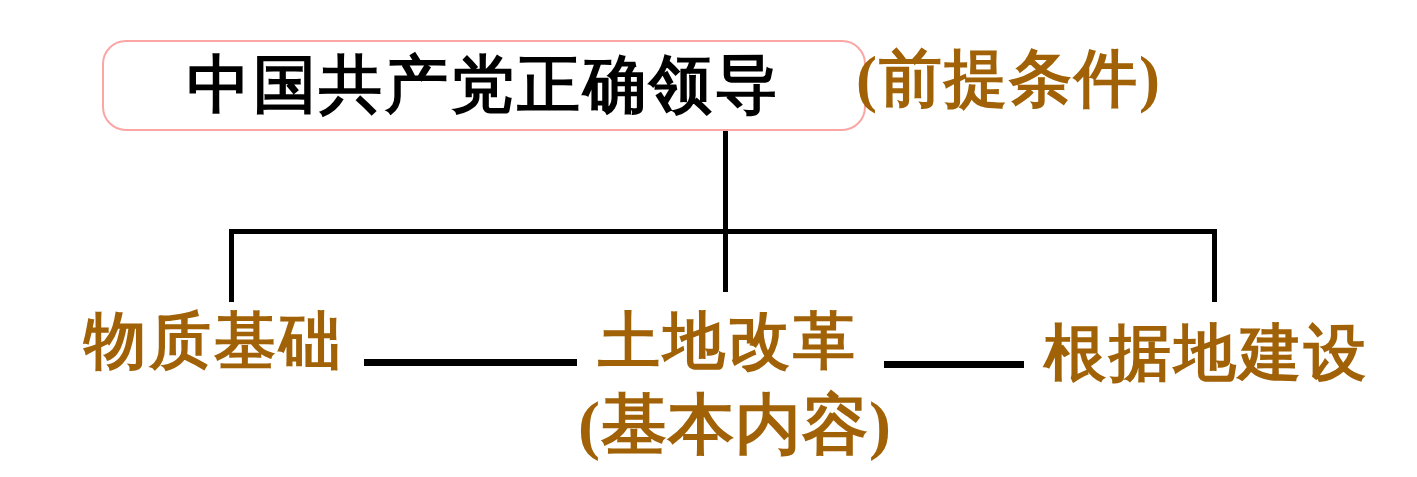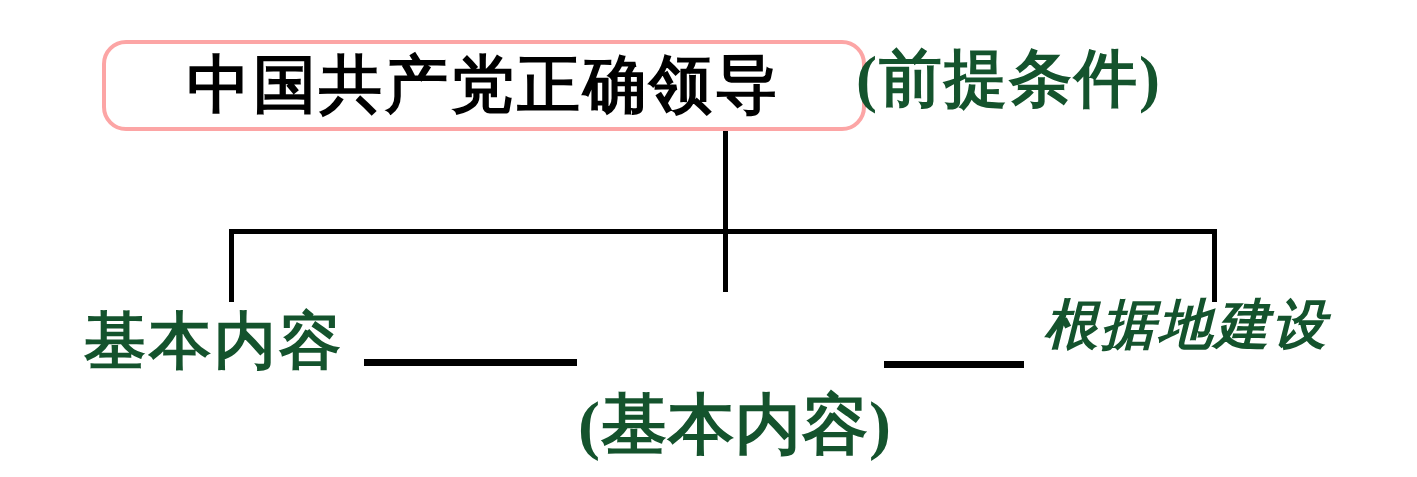--- a/index.html
+++ b/index.html
@@ -14,54 +14,54 @@
     background: #ffffff;
     color: #000000;
     font-family: "Liberation Serif", "DejaVu Serif", serif;
     overflow: hidden;
   }
   .cn {
     position: absolute;
     font-weight: 700;
     white-space: nowrap;
     line-height: 1;
-    color: #14532d;
+    color: #a16207;
   }
   .line {
     position: absolute;
     background: #000000;
   }
   #root-box {
     position: absolute;
     left: 102px;
     top: 40px;
     width: 764px;
     height: 91px;
     box-sizing: border-box;
-    border: 4px solid #fca5a5;
+    border: 2px solid #fca5a5;
     border-radius: 24px;
     display: flex;
     align-items: center;
     justify-content: center;
     background: #ffffff;
   }
   #root-box .label {
     font-size: 63px;
     font-weight: 700;
     letter-spacing: 3px;
     white-space: nowrap;
     line-height: 1;
   }
   #root-annotation { left: 856px; top: 48px;  font-size: 63px; letter-spacing: 2px; }
 
   #branch1-label      { left: 84px;   top: 310px; font-size: 62px; letter-spacing: 3px; }
   #branch1-annotation { left: 58px;   top: 392px; font-size: 62px; letter-spacing: 1px; }
   #branch2-label      { left: 598px;  top: 310px; font-size: 62px; letter-spacing: 3px; }
   #branch2-annotation { left: 578px;  top: 392px; font-size: 66px; letter-spacing: 1px; }
-  #branch3-label      { left: 1044px; top: 298px; font-size: 54px; letter-spacing: 3px; font-style: italic; }
+  #branch3-label      { left: 1044px; top: 322px; font-size: 62px; letter-spacing: 3px; }
   #branch3-annotation { left: 1076px; top: 392px; font-size: 62px; letter-spacing: 1px; }
 
   #connector-root-vertical  { left: 723px;  top: 131px; width: 5px;   height: 161px; }
   #connector-horizontal     { left: 229px;  top: 229px; width: 988px; height: 5px; }
   #connector-left-vertical  { left: 229px;  top: 229px; width: 5px;   height: 73px; }
   #connector-right-vertical { left: 1212px; top: 229px; width: 5px;   height: 73px; }
 
   #blank-line-1 { left: 364px; top: 359px; width: 213px; height: 7px; }
   #blank-line-2 { left: 884px; top: 361px; width: 140px; height: 7px; }
 </style>
@@ -73,23 +73,24 @@
   <div id="root-box">
     <span class="label">中国共产党正确领导</span>
   </div>
   <div class="cn" id="root-annotation">(前提条件)</div>
 
   <div class="line" id="connector-root-vertical"></div>
   <div class="line" id="connector-horizontal"></div>
   <div class="line" id="connector-left-vertical"></div>
   <div class="line" id="connector-right-vertical"></div>
 
-  <div class="cn" id="branch1-label">基本内容</div>
+  <div class="cn" id="branch1-label">物质基础</div>
 
   <div class="line" id="blank-line-1"></div>
 
+  <div class="cn" id="branch2-label">土地改革</div>
   <div class="cn" id="branch2-annotation">(基本内容)</div>
 
   <div class="line" id="blank-line-2"></div>
 
   <div class="cn" id="branch3-label">根据地建设</div>
 
 </div>
 
 </body></html>

